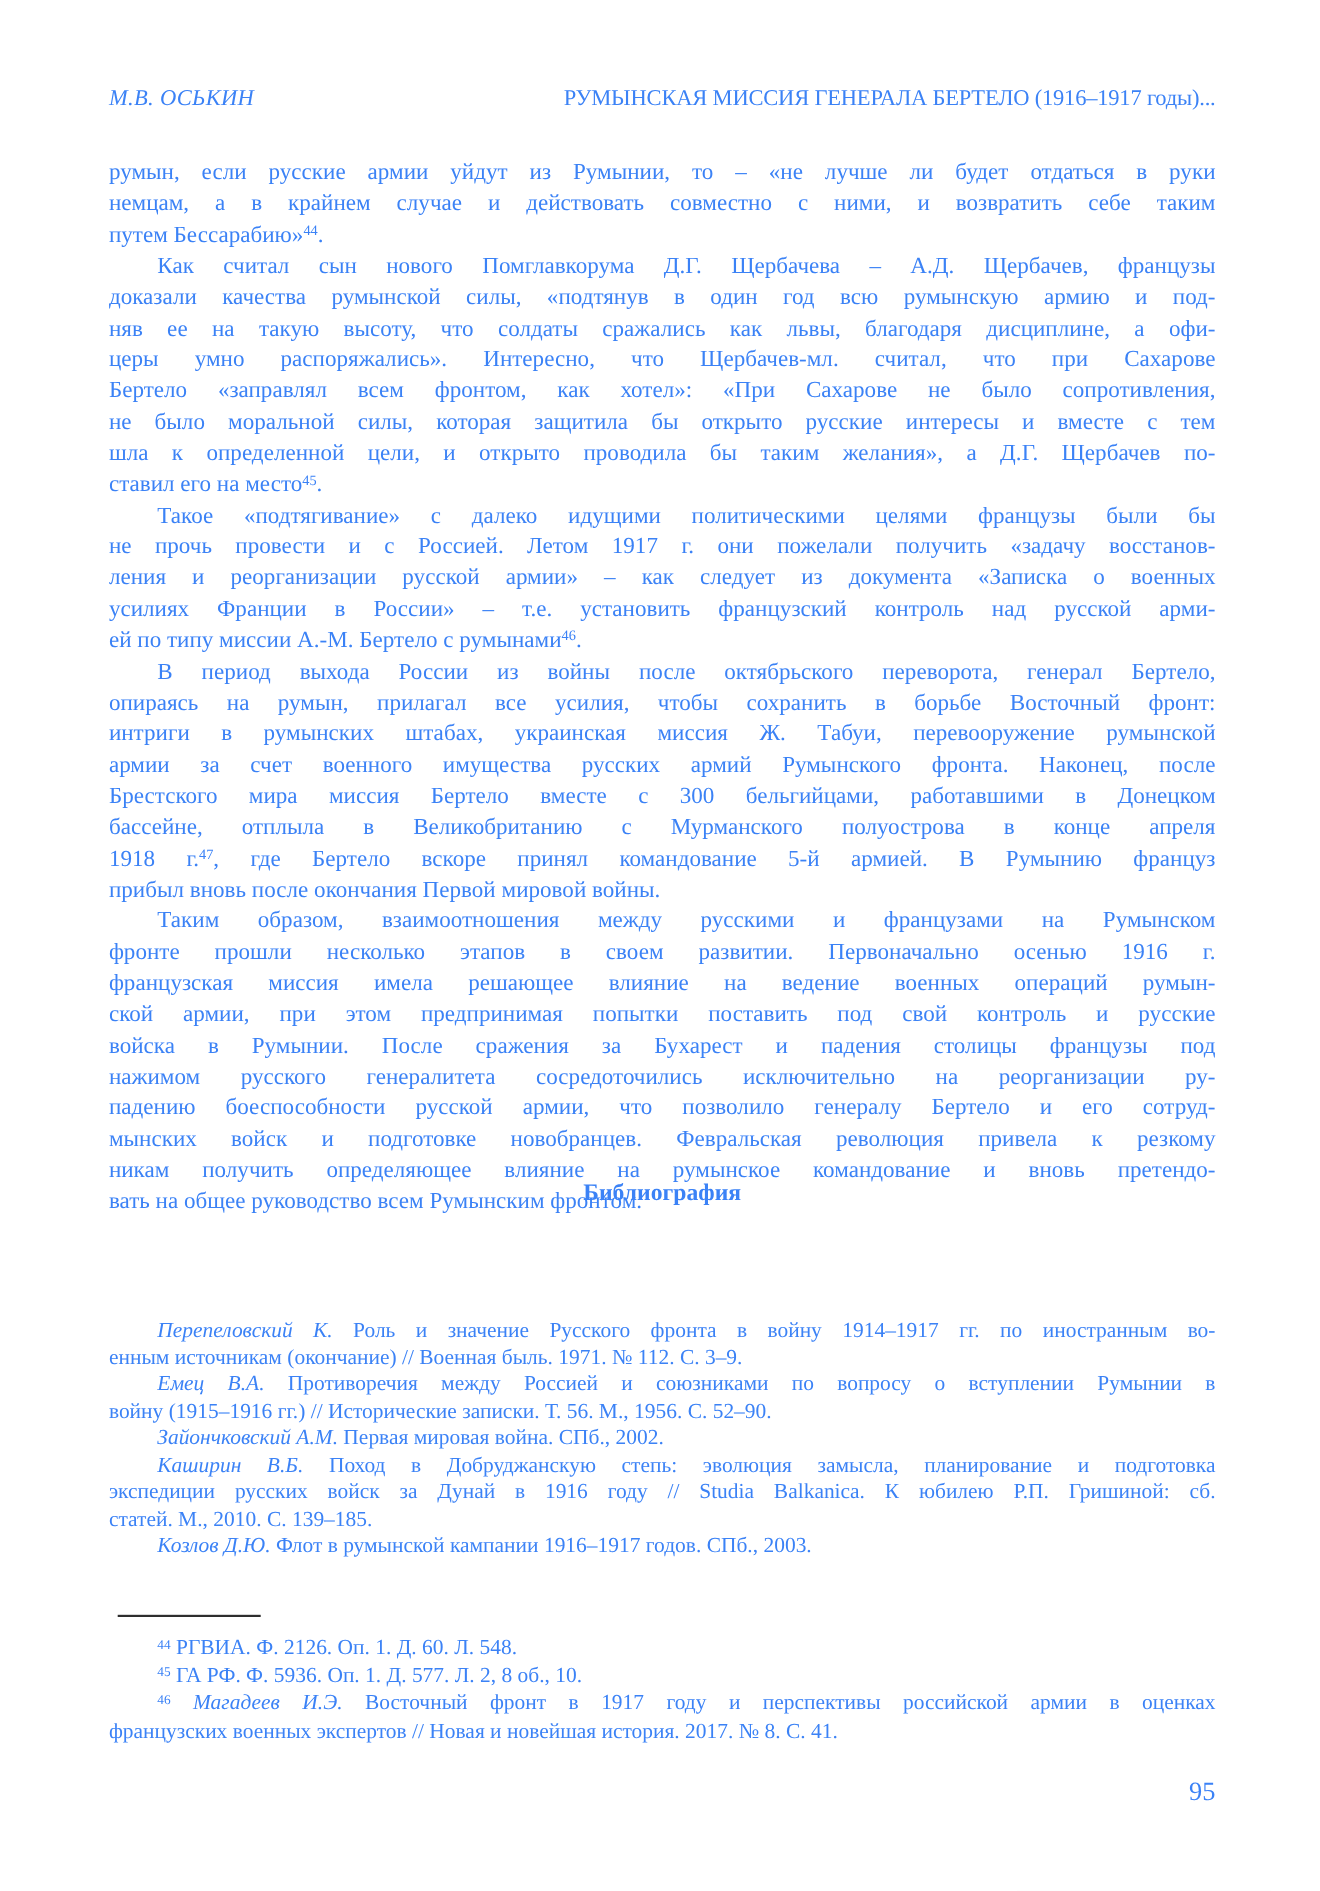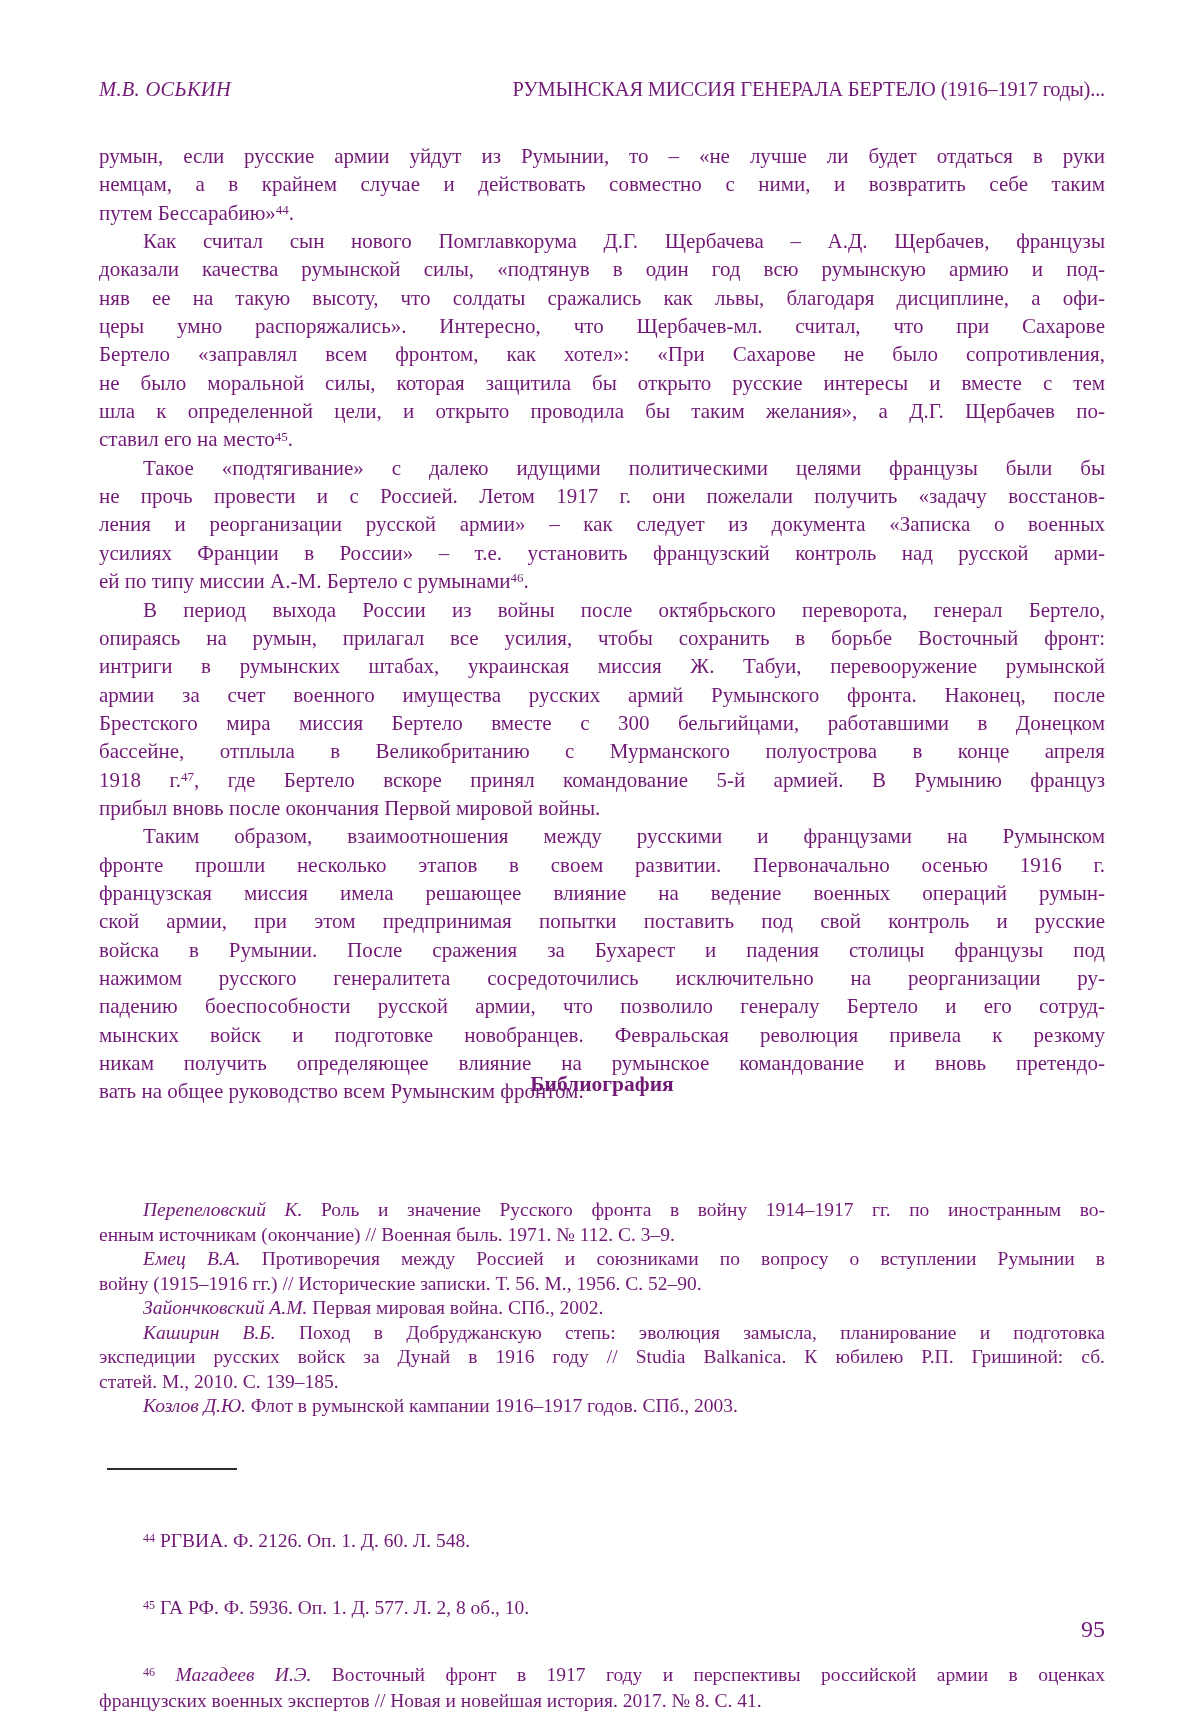--- a/index.html
+++ b/index.html
@@ -1,21 +1,21 @@
 <!DOCTYPE html>
 <html lang="ru"><head>
 <meta charset="utf-8">
 <style>
   html,body{margin:0;padding:0;background:#e8e8e8;}
   .sheet{
     position:relative;
     width:1200px;height:1719px;
     background:#ffffff;
     font-family:"Liberation Serif","DejaVu Serif",serif;
-    color:#701a75;
+    color:#3b82f6;
     overflow:hidden;
     margin:0 auto;
   }
   .tb{position:absolute;left:99px;width:1006px;}
   
   .hdr{top:76px;display:flex;justify-content:space-between;align-items:baseline;
        font-size:20.5px;line-height:26px;}
   .hdr .author{font-style:italic;letter-spacing:.3px;}
   .hdr .title{letter-spacing:-0.2px;}
   
@@ -27,21 +27,21 @@
   .bib-heading{top:1072px;text-align:center;font-weight:bold;font-size:21.5px;}
   .biblist{top:1198px;}
   .bibline{font-size:19.5px;line-height:24.55px;text-align:justify;text-align-last:justify;}
   .bibline.last{text-align-last:left;}
   .bibline.indent{text-indent:44px;}
   
   .fn-rule{position:absolute;top:1468px;left:107px;width:130px;border-top:2px solid #2e2e2e;}
   .fns{top:1486px;}
   .fnline{font-size:19.5px;line-height:25.2px;text-align:justify;text-align-last:justify;}
   .fnline.last{text-align-last:left;}
-  .fnline.indent{text-indent:44px;margin-top:42px;}
+  .fnline.indent{text-indent:44px;}
   
   .it{font-style:italic;}
   .sup{font-size:0.62em;line-height:0;position:relative;top:-0.45em;}
   
   .pageno{top:1616px;text-align:right;font-size:24px;}
 </style>
 </head>
 <body>
 
 <div class="sheet">

